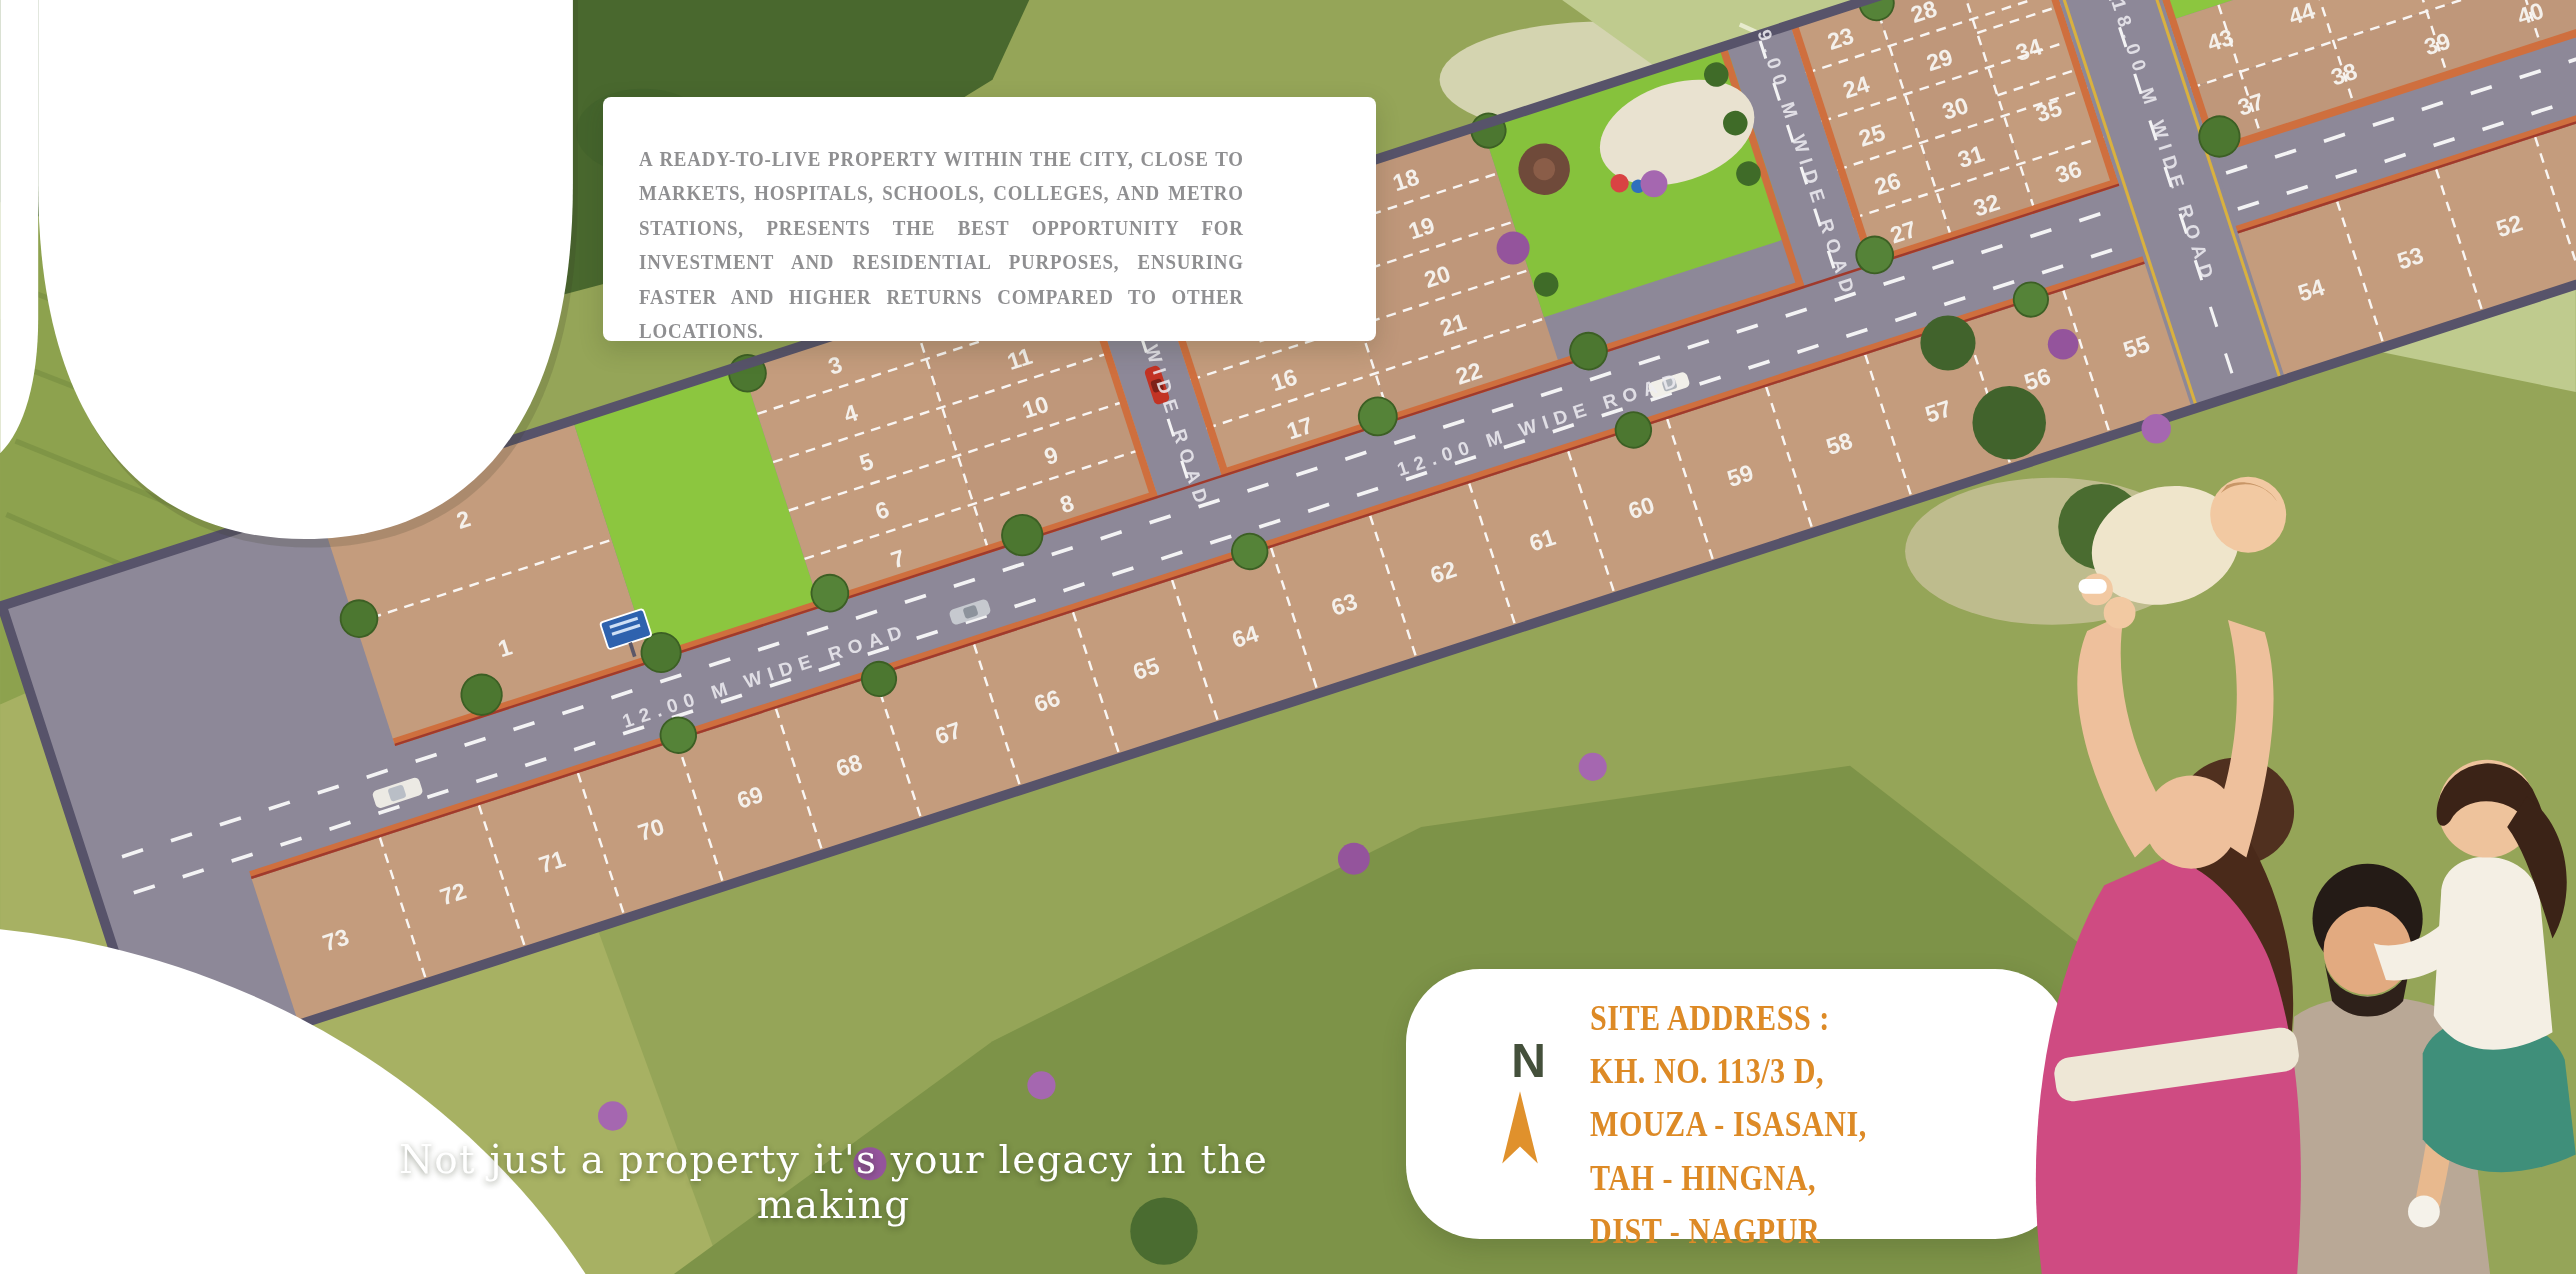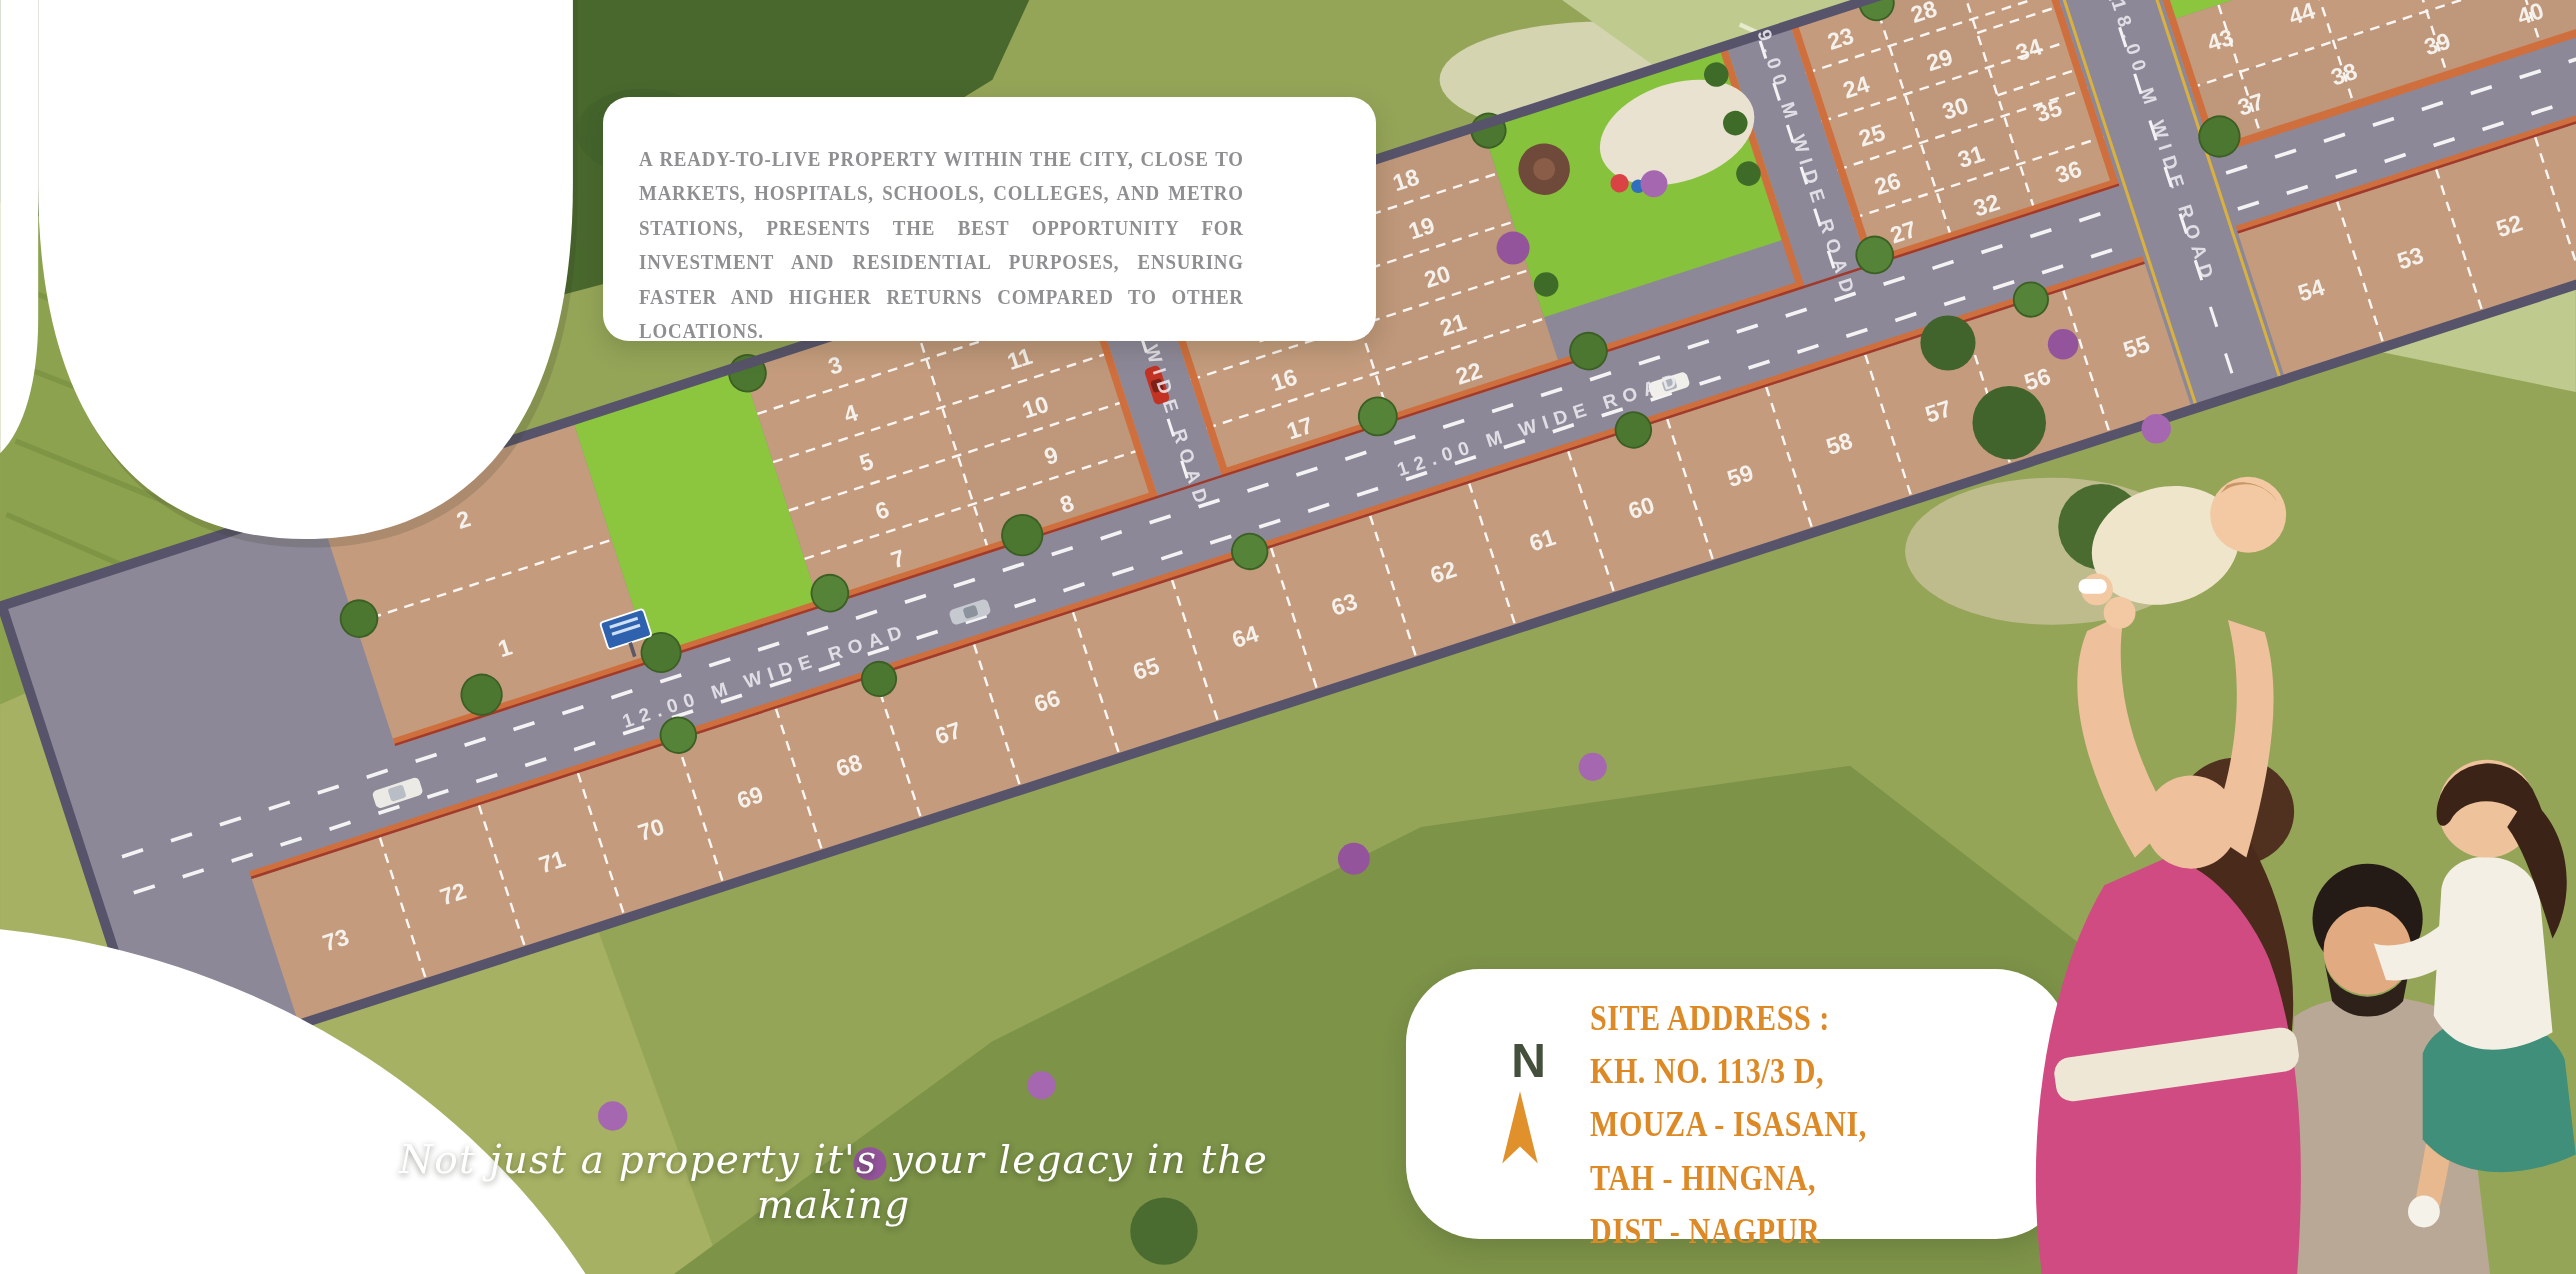--- a/index.html
+++ b/index.html
@@ -2,40 +2,40 @@
 <html style="font-size:9.8px"><head>
 <meta charset="utf-8">
 <style>
   html,body{margin:0;padding:0;background:#666;}
   .stage{position:relative;width:2576px;height:1274px;overflow:hidden;background:#95a558;
          font-family:"Liberation Sans",sans-serif;}
   .stage svg{display:block;}
   .layer{position:absolute;left:0;top:0;}
   
   .card{position:absolute;background:#ffffff;box-shadow:0 8.6px 24.5px rgba(40,50,20,.18);}
-  .intro-card{left:603px;top:97px;width:773px;height:244px;border-radius:26px;}
+  .intro-card{left:603px;top:97px;width:773px;height:244px;border-radius:8px;}
   .intro-text{margin:0;padding:45px 48px 0 40px;width:760px;box-sizing:border-box;
       transform:scaleX(.9);transform-origin:left top;
       font-family:"Liberation Serif",serif;font-weight:700;
       font-size:21px;line-height:1.64;letter-spacing:0.9px;color:#8f8f91;
       text-align:justify;text-transform:uppercase;}
   .addr-card{left:1406px;top:969px;width:663px;height:270px;border-radius:74px;}
   .addr-inner{position:absolute;left:184px;top:23px;transform:scaleX(.86);transform-origin:left top;
       font-family:"Liberation Serif",serif;font-weight:700;color:#dd8a26;
       font-size:35px;line-height:1.52;letter-spacing:0.6px;white-space:nowrap;}
   .compass{position:absolute;left:95px;top:70px;width:55px;text-align:center;}
   .compass-n{font-family:"Liberation Sans",sans-serif;font-weight:700;font-size:48px;color:#44503b;line-height:.9;}
   
   .logo-wrap{position:absolute;left:38px;top:0;width:535px;height:539px;text-align:center;}
   .logo-title{margin-top:11px;font-family:"Liberation Serif",serif;font-weight:700;
       font-size:44px;color:#ce8527;letter-spacing:1.2px;transform:scaleX(.9);transform-origin:center top;
       white-space:nowrap;}
   
   .tagline{position:absolute;left:368px;top:1137px;width:931px;text-align:center;
-      font-family:"DejaVu Serif",serif;font-style:italic;font-size:39px;color:#ffffff;
+      font-family:"DejaVu Serif",serif;font-size:39px;color:#ffffff;
       text-shadow:0 1.8px 6.1px rgba(30,40,15,.45);letter-spacing:1.2px;}
   
   text{font-family:"Liberation Sans",sans-serif;}
   .plotnum{font-size:38px;font-weight:700;fill:#f7f6f3;fill-opacity:.93;text-anchor:middle;}
   .roadlbl{font-size:31px;font-weight:700;fill:#efedf2;fill-opacity:.85;letter-spacing:11px;text-anchor:middle;}
 </style>
 </head>
 <body>
 
 <div class="stage">

